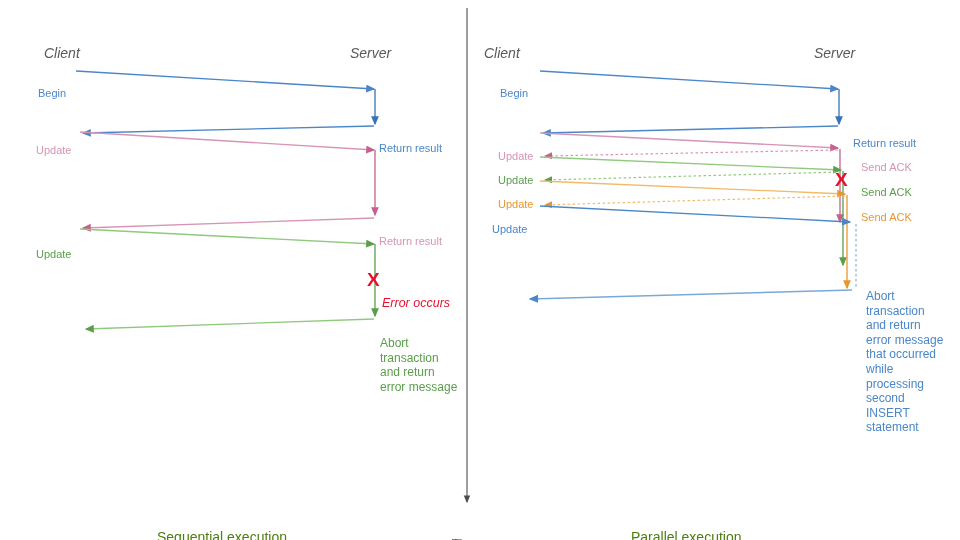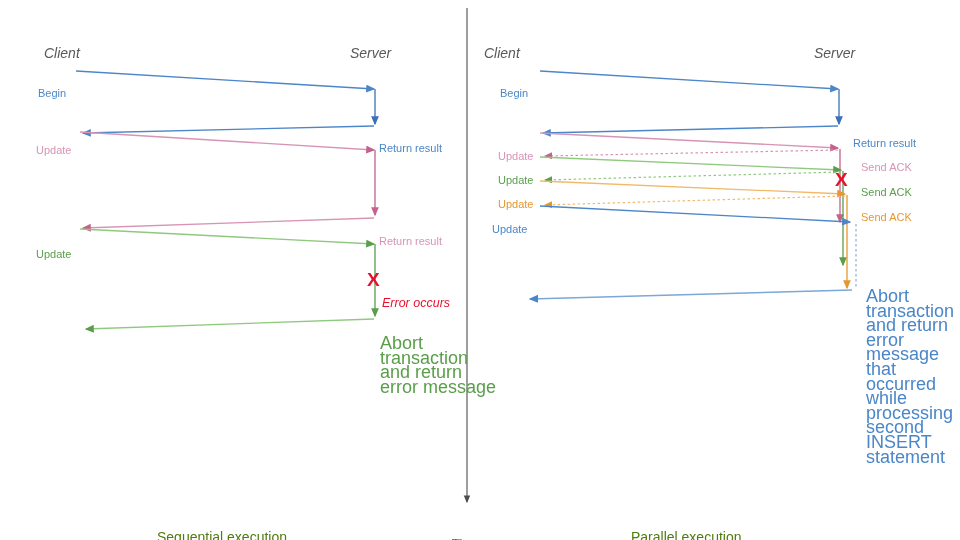--- a/index.html
+++ b/index.html
@@ -8,21 +8,21 @@
   #stage{position:relative;width:960px;height:540px;}
   svg#canvas{position:absolute;left:0;top:0;width:960px;height:540px;}
   .lbl{position:absolute;white-space:pre;line-height:12.6px;margin-top:24px;}
   .actor{font-style:italic;font-size:14px;color:#595959;}
   .msg{font-size:11px;}
   .caption{font-size:14px;color:#4d7c0f;}
   .timelbl{font-size:12.5px;color:#3f3f3f;}
   .errlbl{font-size:12.5px;color:#e8112d;font-style:italic;}
   .xmark{position:absolute;font-size:19px;font-weight:bold;color:#e8112d;
          font-family:"Liberation Sans",sans-serif;line-height:19px;}
-  .block{font-size:18px;line-height:14.6px;white-space:pre-line;}
+  .block{font-size:12px;line-height:14.6px;white-space:pre-line;}
 </style>
 </head>
 <body>
 
 <div id="stage">
 
   <svg id="canvas" viewBox="0 0 960 540">
     <defs>
       <marker id="ah-blue" markerWidth="7" markerHeight="7" refX="6" refY="3" orient="auto">
         <path d="M0,0 L7,3 L0,6 z" fill="#3a72b8"></path>

